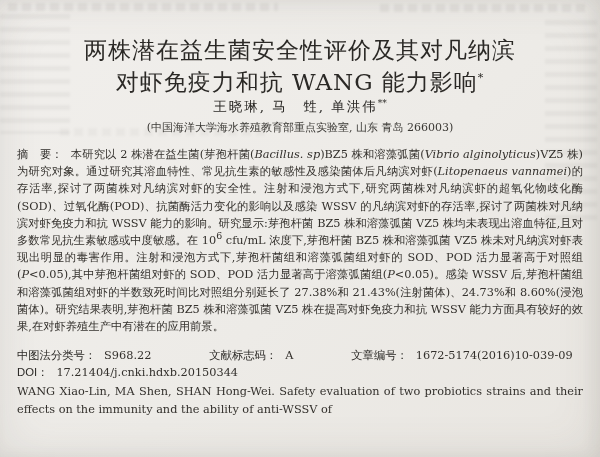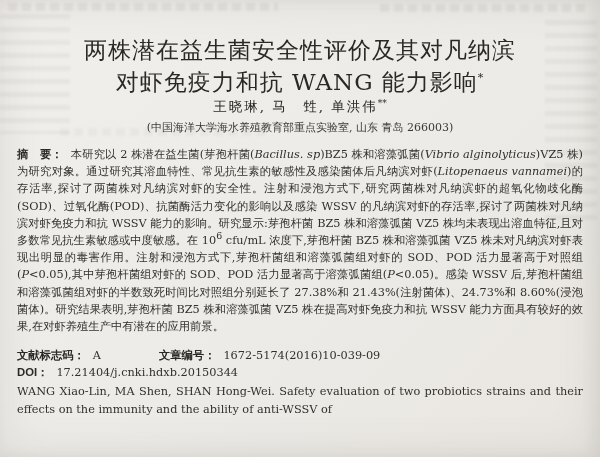--- a/index.html
+++ b/index.html
@@ -25,21 +25,21 @@
   .authors { text-align:center; font-size:13.5px; letter-spacing:2px; color:#2b2926; }
   .authors sup { font-size:9px; letter-spacing:0; }
 
   .affiliation { text-align:center; font-size:11px; margin-top:4px; color:#3a3834; }
 
   .abstract, .kw-line, .meta-line, .doi-line, .cite-cn, .cite-en {
     font-size:11.3px; line-height:17.2px; text-align:justify; color:#33302c;
   }
   .abstract { margin-top:11px; }
 
-  .lbl { font-family:"Liberation Sans","DejaVu Sans",sans-serif; font-weight:bold; color:#2b2926; }
+  .lbl { font-family:"Liberation Sans","DejaVu Sans",sans-serif; font-weight:normal; color:#2b2926; }
   .lbl.pad { margin-right:8px; }
 
   .it { font-style:italic; }
   sup { line-height:0; }
 
   .meta-line { display:flex; }
   .meta-line .m-item { white-space:nowrap; }
   .meta-line .m-item + .m-item { margin-left:58px; }
 
   .cite-en { line-height:18.5px; margin-top:2px; }
@@ -63,20 +63,21 @@
     </div>
 
     <div class="authors"><span>王晓琳, 马　甡, 单洪伟</span><sup>**</sup></div>
 
     <div class="affiliation">(中国海洋大学海水养殖教育部重点实验室, 山东 青岛 266003)</div>
 
     <p class="abstract"><span class="lbl pad">摘　要：</span><span><span>本研究以 2 株潜在益生菌(芽孢杆菌(</span><span class="it">Bacillus. sp</span><span>)BZ5 株和溶藻弧菌(</span><span class="it">Vibrio alginolyticus</span><span>)VZ5 株)为研究对象。通过研究其溶血特性、常见抗生素的敏感性及感染菌体后凡纳滨对虾(</span><span class="it">Litopenaeus vannamei</span><span>)的存活率,探讨了两菌株对凡纳滨对虾的安全性。注射和浸泡方式下,研究两菌株对凡纳滨虾的超氧化物歧化酶(SOD)、过氧化酶(POD)、抗菌酶活力变化的影响以及感染 WSSV 的凡纳滨对虾的存活率,探讨了两菌株对凡纳滨对虾免疫力和抗 WSSV 能力的影响。研究显示:芽孢杆菌 BZ5 株和溶藻弧菌 VZ5 株均未表现出溶血特征,且对多数常见抗生素敏感或中度敏感。在 10</span><sup>6</sup><span> cfu/mL 浓度下,芽孢杆菌 BZ5 株和溶藻弧菌 VZ5 株未对凡纳滨对虾表现出明显的毒害作用。注射和浸泡方式下,芽孢杆菌组和溶藻弧菌组对虾的 SOD、POD 活力显著高于对照组(</span><span class="it">P</span><span>&lt;0.05),其中芽孢杆菌组对虾的 SOD、POD 活力显著高于溶藻弧菌组(</span><span class="it">P</span><span>&lt;0.05)。感染 WSSV 后,芽孢杆菌组和溶藻弧菌组对虾的半数致死时间比对照组分别延长了 27.38%和 21.43%(注射菌体)、24.73%和 8.60%(浸泡菌体)。研究结果表明,芽孢杆菌 BZ5 株和溶藻弧菌 VZ5 株在提高对虾免疫力和抗 WSSV 能力方面具有较好的效果,在对虾养殖生产中有潜在的应用前景。</span></span></p>
 
 
     <div class="meta-line">
+      <span class="m-item"><span class="lbl pad">中图法分类号：</span><span>S968.22</span></span>
       <span class="m-item"><span class="lbl pad">文献标志码：</span><span>A</span></span>
       <span class="m-item"><span class="lbl pad">文章编号：</span><span>1672-5174(2016)10-039-09</span></span>
     </div>
 
     <div class="doi-line"><span class="lbl pad">DOI：</span><span>17.21404/j.cnki.hdxb.20150344</span></div>
 
 
     <div class="cite-en"><span>WANG Xiao-Lin, MA Shen, SHAN Hong-Wei. Safety evaluation of two probiotics strains and their effects on the immunity and the ability of anti-WSSV of </span></div>
 
   </div>

